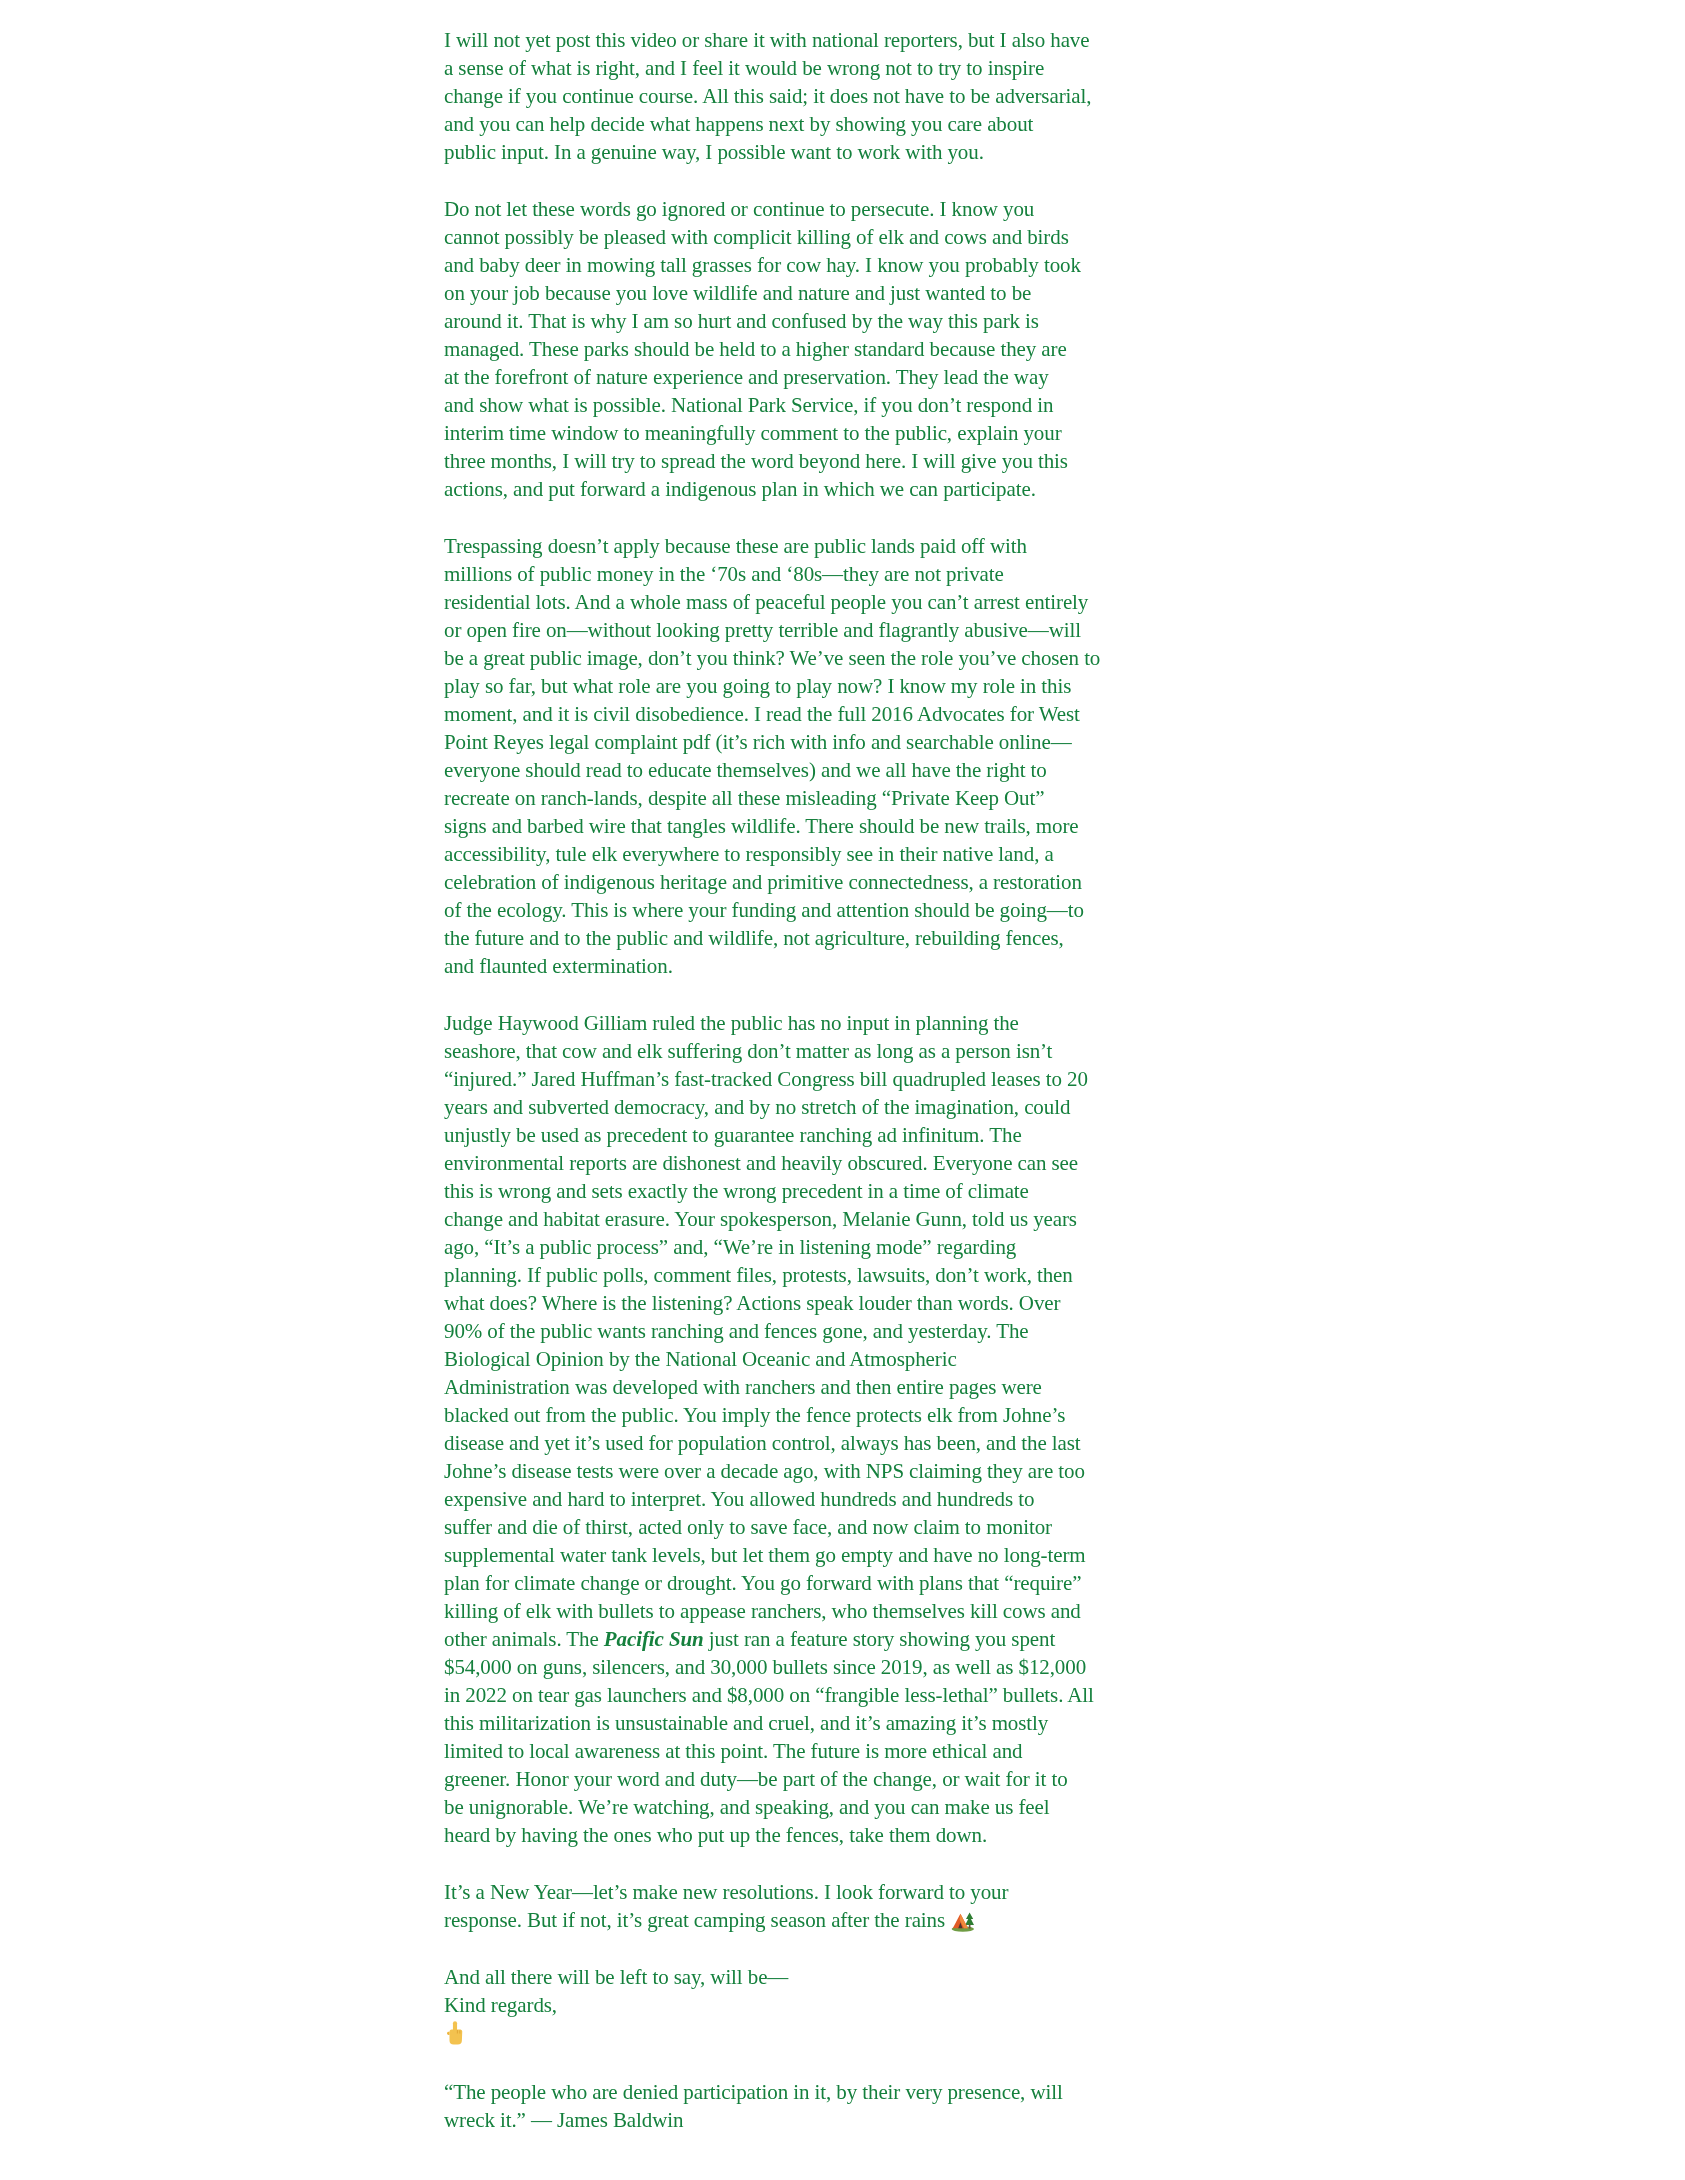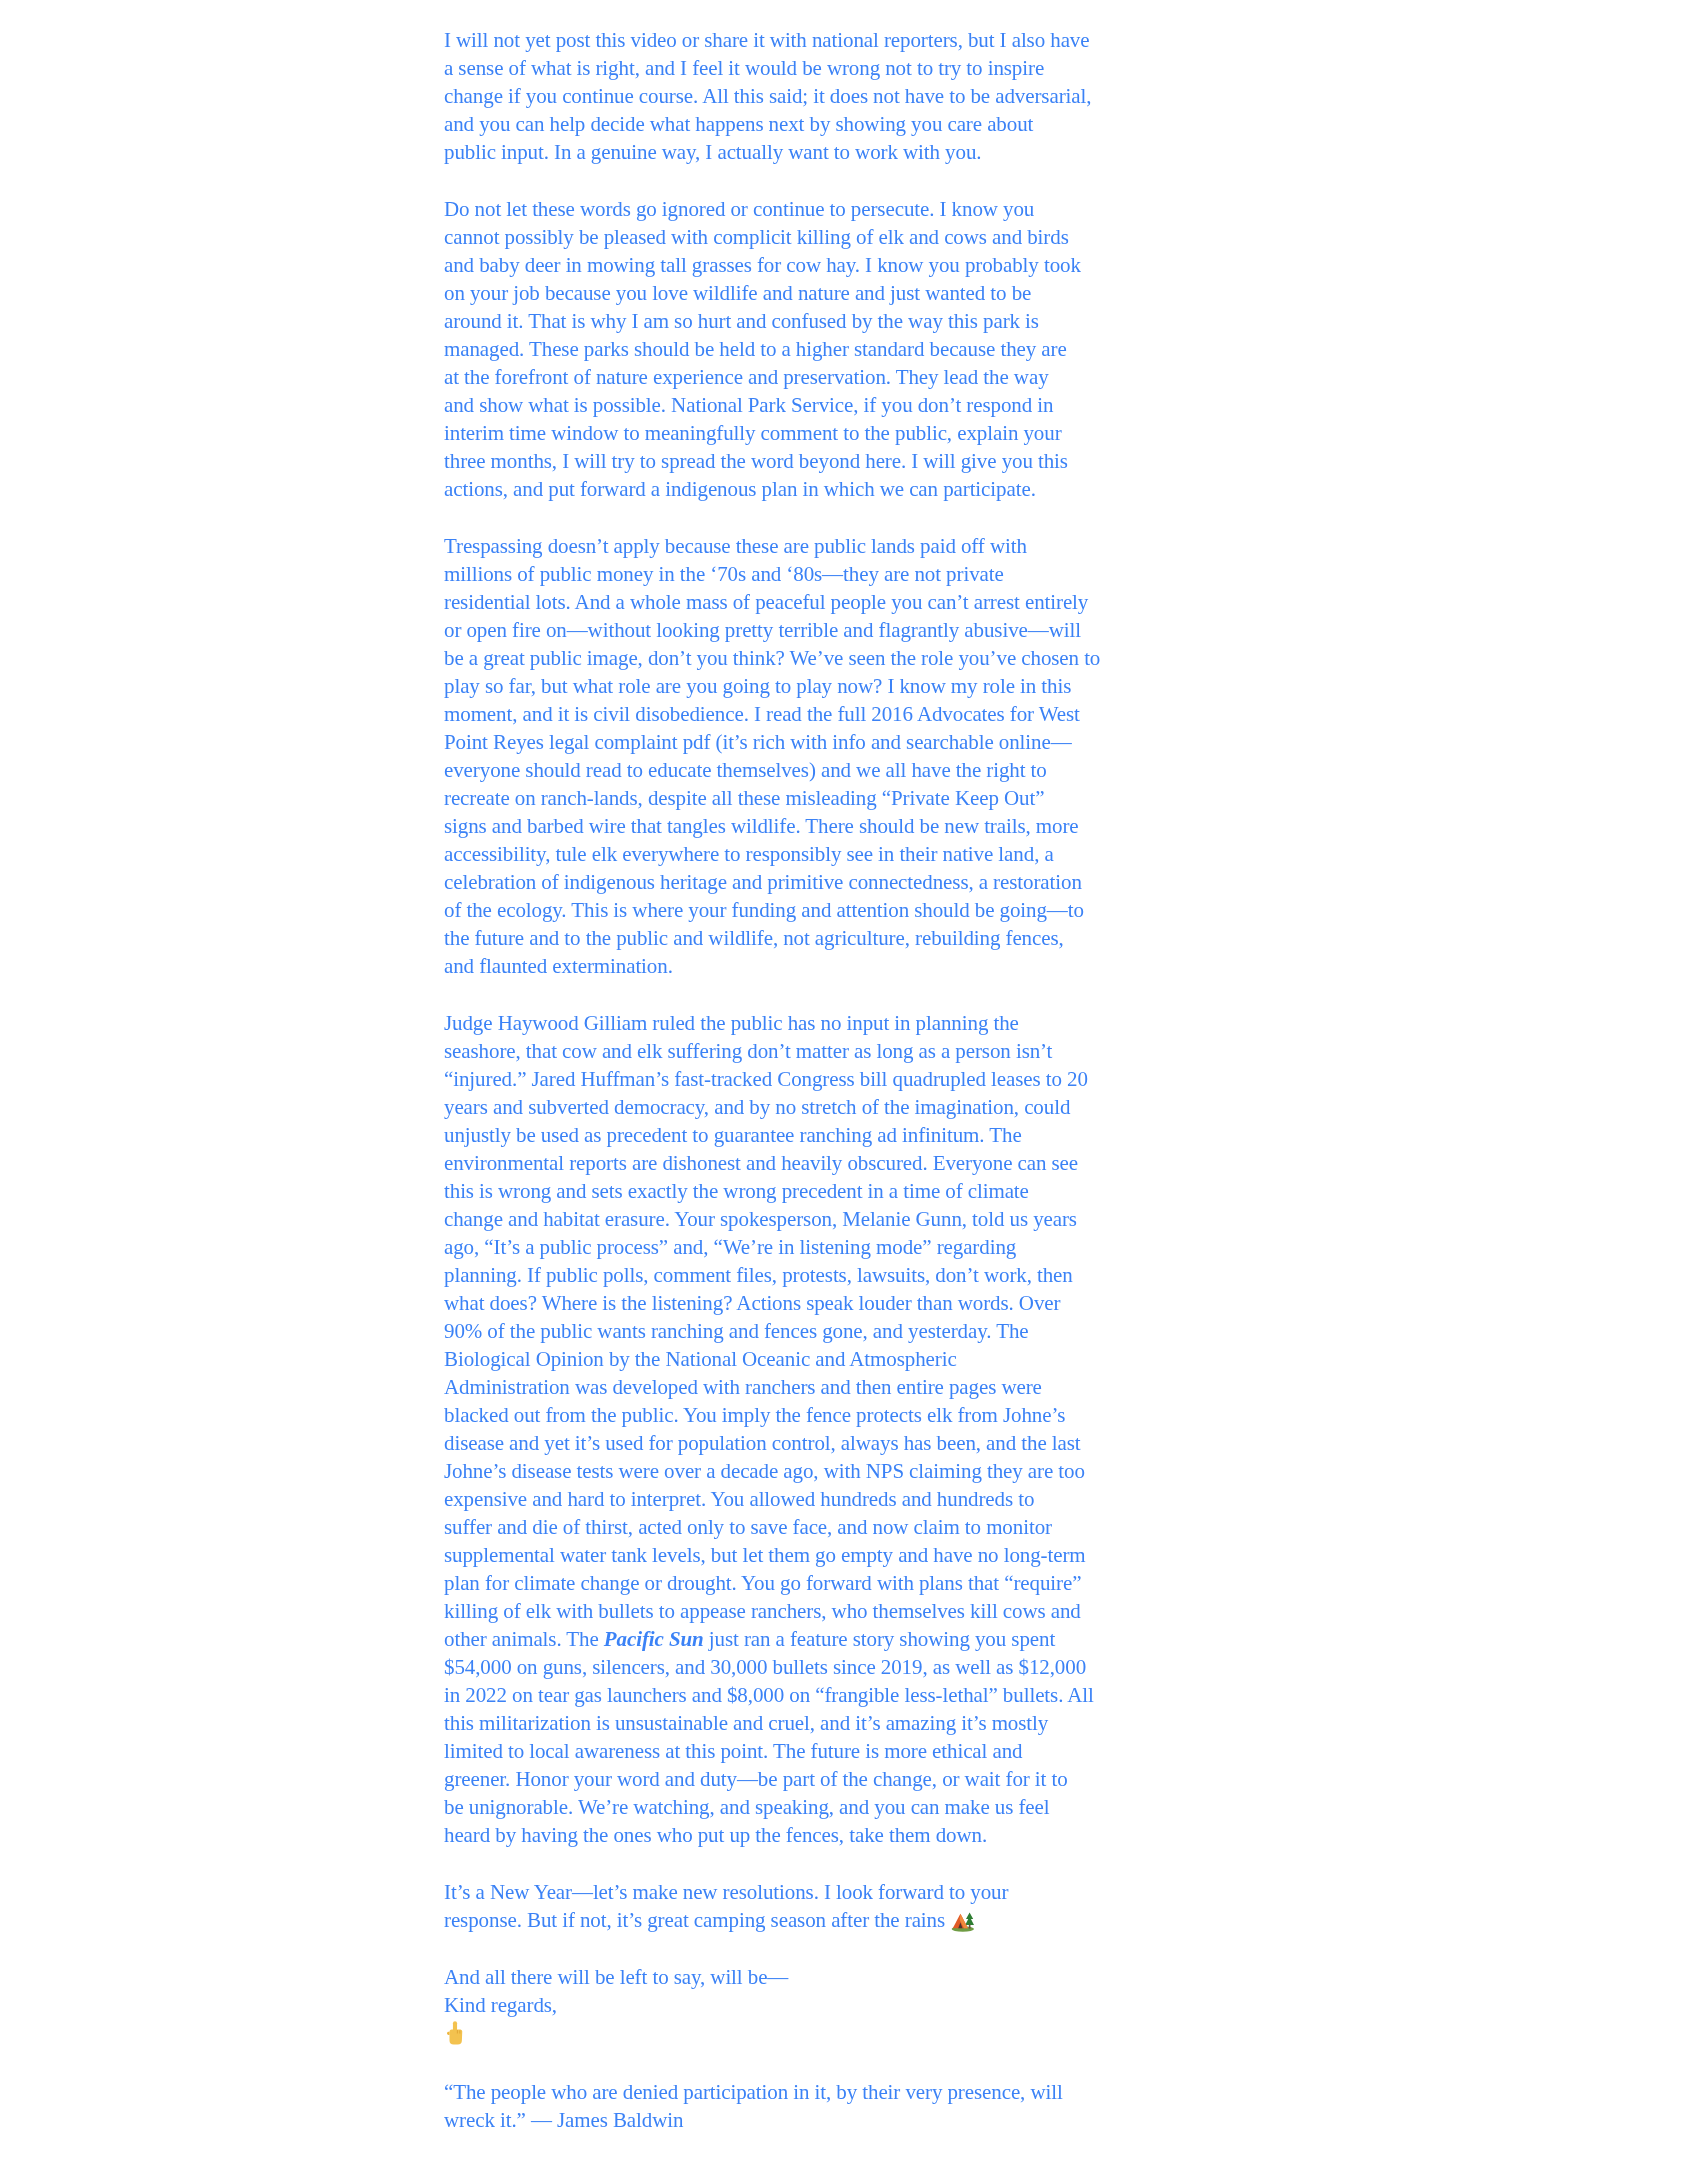--- a/index.html
+++ b/index.html
@@ -25,27 +25,27 @@
   .paragraph:last-child{margin-bottom:11px;}
   .line{white-space:pre;}
   .italic{font-style:italic;font-weight:bold;}
   .emoji{display:inline-block;line-height:0;}
   .emoji svg{vertical-align:-6px;}
 </style>
 </head>
 <body>
 
 <div class="page">
-  <div class="letter" style="color: #3b82f6;">
+  <div class="letter" style="color: #15803d;">
       <div class="paragraph">
         <div class="line"><span>I will not yet post this video or share it with national reporters, but I also have</span></div>
         <div class="line"><span>a sense of what is right, and I feel it would be wrong not to try to inspire</span></div>
         <div class="line"><span>change if you continue course. All this said; it does not have to be adversarial,</span></div>
         <div class="line"><span>and you can help decide what happens next by showing you care about</span></div>
-        <div class="line"><span>public input. In a genuine way, I actually want to work with you.</span></div>
+        <div class="line"><span>public input. In a genuine way, I possible want to work with you.</span></div>
       </div>
       <div class="paragraph">
         <div class="line"><span>Do not let these words go ignored or continue to persecute. I know you</span></div>
         <div class="line"><span>cannot possibly be pleased with complicit killing of elk and cows and birds</span></div>
         <div class="line"><span>and baby deer in mowing tall grasses for cow hay. I know you probably took</span></div>
         <div class="line"><span>on your job because you love wildlife and nature and just wanted to be</span></div>
         <div class="line"><span>around it. That is why I am so hurt and confused by the way this park is</span></div>
         <div class="line"><span>managed. These parks should be held to a higher standard because they are</span></div>
         <div class="line"><span>at the forefront of nature experience and preservation. They lead the way</span></div>
         <div class="line"><span>and show what is possible. National Park Service, if you don’t respond in</span></div>

